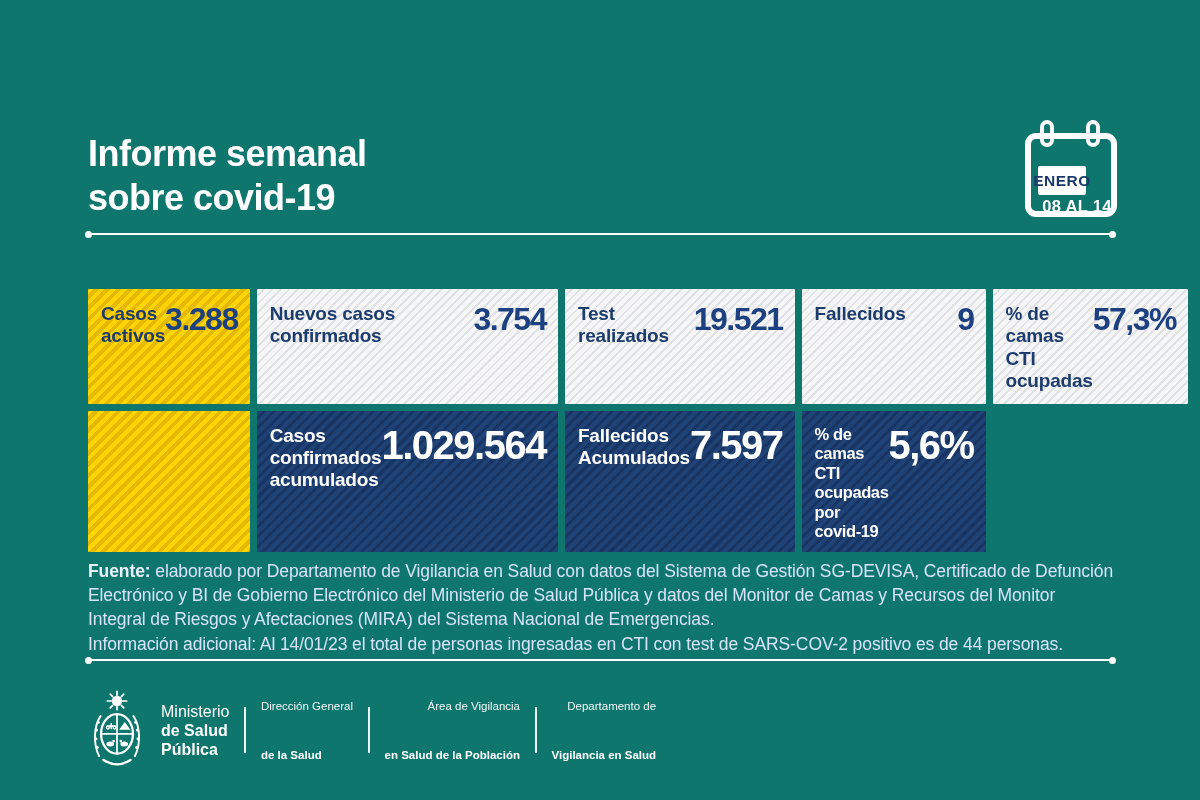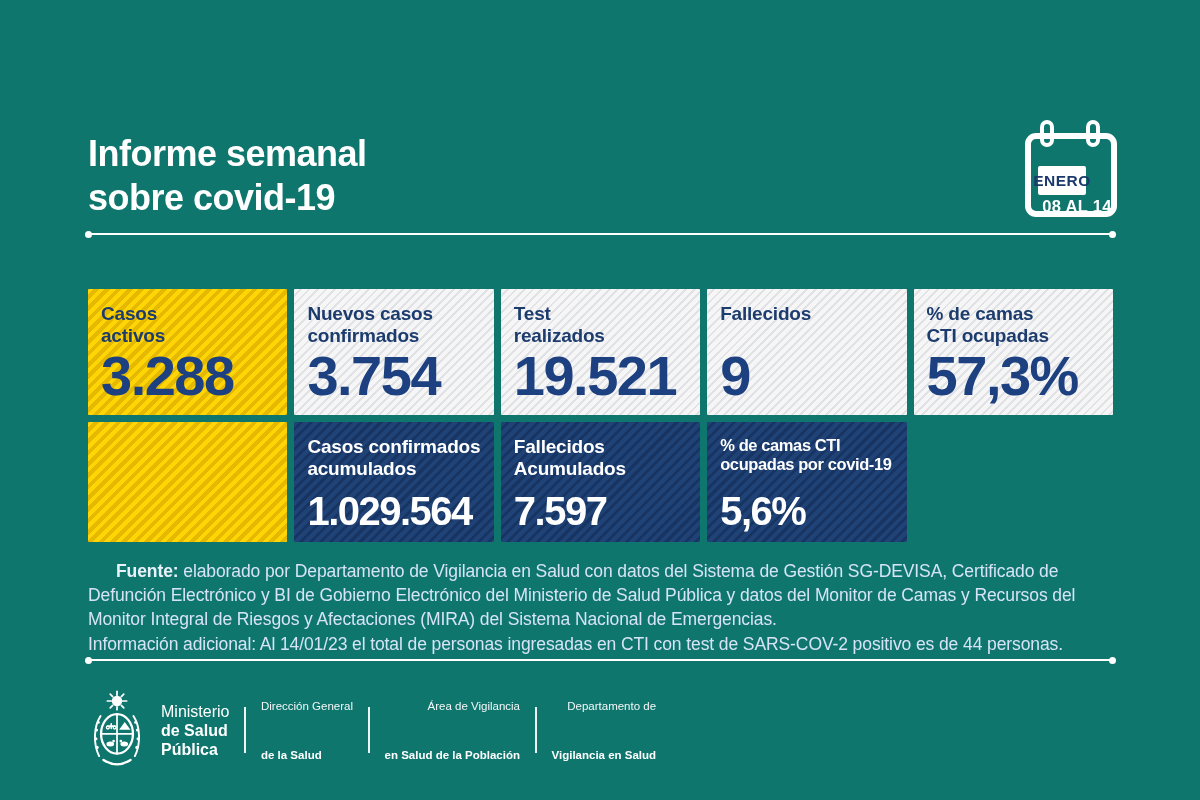--- a/index.html
+++ b/index.html
@@ -43,25 +43,25 @@
   .cal-range{
     position:absolute;left:0;top:77px;width:104px;text-align:center;
     color:#ffffff;font-weight:700;font-size:16.5px;letter-spacing:0.3px;
   }
   
   .grid{
     position:absolute;left:88px;top:289px;width:1025px;height:253px;
     display:grid;grid-template-columns:repeat(5,1fr);grid-template-rows:1fr 1fr;gap:7px;
   }
   .card{
-    display:flex;flex-direction:column;justify-content:space-between;
+    display:flex;flex-direction:row;justify-content:space-between;
     padding:14px 12px 11px 13px;box-sizing:border-box;border-radius:1px;
   }
   .card .label{font-weight:700;font-size:19px;line-height:1.18;white-space:pre-line;letter-spacing:-0.2px;}
-  .card .value{font-weight:700;font-size:56px;line-height:1;letter-spacing:-1.5px;}
+  .card .value{font-weight:700;font-size:32px;line-height:1;letter-spacing:-1.5px;}
   .card.light{
     background:repeating-linear-gradient(135deg,#f6f6f7 0 4px,#e0e2e5 4px 6px);
     color:#1d3c6e;
   }
   .card.light .value{color:#1d4180;}
   .card.yellow{
     background:repeating-linear-gradient(135deg,#ffd506 0 4px,#e5b900 4px 8px);
     color:#1d3c6e;
   }
   .card.yellow .value{color:#1d4180;}
@@ -69,21 +69,21 @@
     background:repeating-linear-gradient(135deg,#1f4377 0 4px,#183463 4px 7px);
     color:#ffffff;
   }
   .card.dark .value{font-size:40px;}
   .label-sm{font-size:16.5px !important;letter-spacing:-0.4px !important;}
   
   .fuente{
     position:absolute;left:88px;top:559px;width:1028px;
     color:#d7e4f6;font-size:17.5px;line-height:1.38;letter-spacing:-0.1px;
   }
-  .fuente b{color:#e9f1fb;margin-left:28px;}
+  .fuente b{color:#e9f1fb;}
   .info-extra{
     position:absolute;left:88px;top:634px;width:1028px;
     color:#d7e4f6;font-size:17.5px;letter-spacing:-0.1px;
   }
   
   .footer{
     position:absolute;left:88px;top:686px;height:88px;
     display:flex;align-items:center;gap:15px;color:#ffffff;
   }
   .coat{width:58px;height:84px;flex:0 0 auto;}

